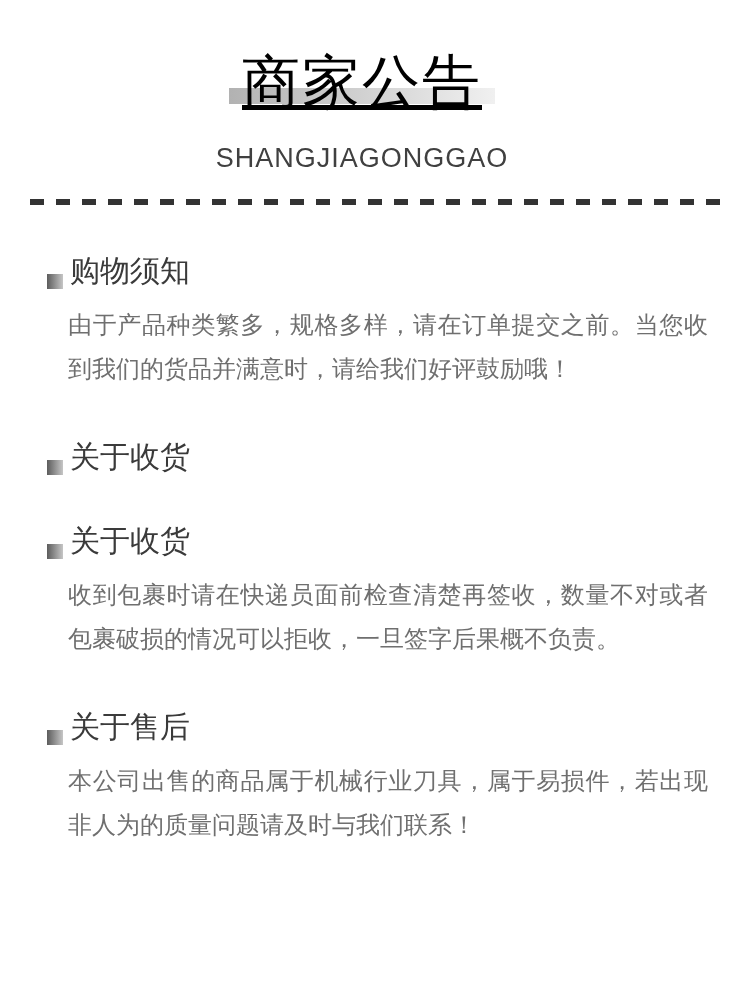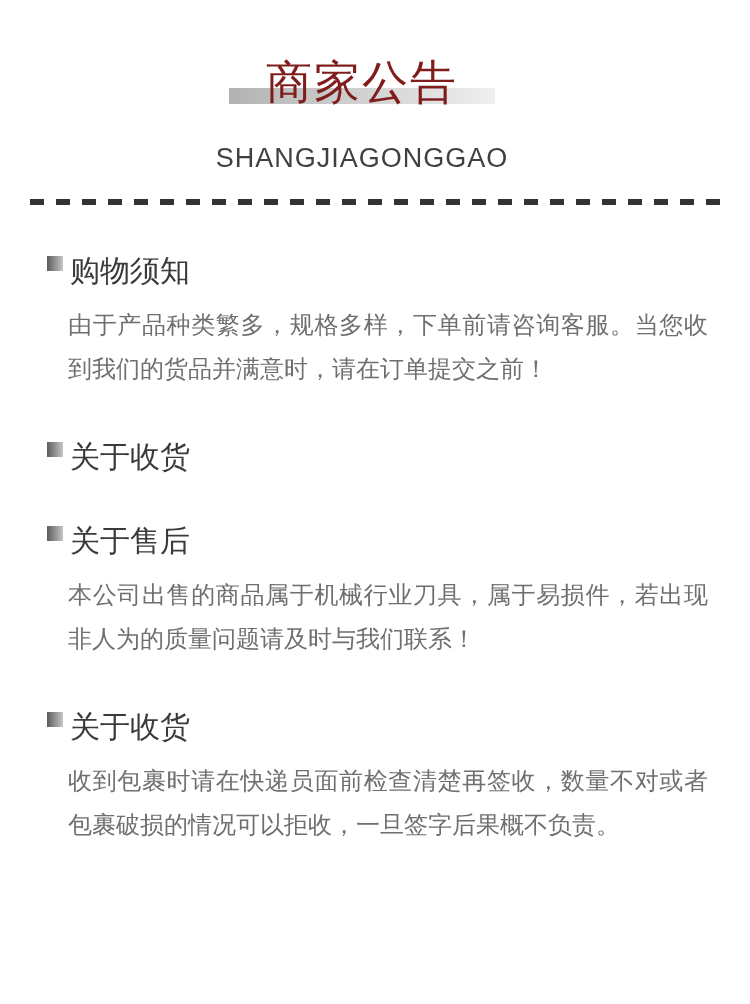--- a/index.html
+++ b/index.html
@@ -14,24 +14,25 @@
   .title-bar {
     position: absolute;
     left: 50%; top: 34px;
     transform: translateX(-50%);
     width: 266px; height: 16px;
     background: linear-gradient(to right, #b2b2b2, #f0f0f0);
     z-index: 0;
   }
   .title {
     position: relative; z-index: 1;
-    font-size: 46px; line-height: 56px;
+    font-size: 58px; line-height: 56px;
     font-weight: 400;
-    color: #7f1d1d;
+    color: #000000;
     letter-spacing: 2px;
+    text-decoration: underline;
   }
   .subtitle {
     margin-top: 33px;
     font-size: 27px; line-height: 30px;
     color: #404040;
     letter-spacing: 1px;
   }
 
   
   .dashed-divider {
@@ -40,21 +41,21 @@
     background: repeating-linear-gradient(
       to right,
       #333333 0px, #333333 14px,
       transparent 14px, transparent 26px
     );
   }
 
   
   .section { margin-top: 48px; padding-left: 47px; }
   .section-heading-row {
-    display: flex; align-items: flex-start;
+    display: flex; align-items: flex-end;
   }
   .bullet {
     width: 16px; height: 15px;
     margin-top: 3px;
     background: linear-gradient(to right, #5c5c5c, #c6c6c6);
     flex: 0 0 auto;
   }
   .section-heading {
     margin-left: 7px;
     font-size: 30px; line-height: 36px;
@@ -84,39 +85,39 @@
     <div class="subtitle">SHANGJIAGONGGAO</div>
   </div>
 
   <div class="dashed-divider"></div>
 
   <div class="section">
     <div class="section-heading-row">
       <span class="bullet"></span>
       <h2 class="section-heading">购物须知</h2>
     </div>
-    <p class="section-body">由于产品种类繁多，规格多样，下单前请咨询客服。当您收到我们的货品并满意时，请在订单提交之前！</p>
+    <p class="section-body">由于产品种类繁多，规格多样，请在订单提交之前。当您收到我们的货品并满意时，请给我们好评鼓励哦！</p>
   </div>
 
   <div class="section">
     <div class="section-heading-row">
       <span class="bullet"></span>
       <h2 class="section-heading">关于收货</h2>
     </div>
   </div>
 
   <div class="section">
     <div class="section-heading-row">
       <span class="bullet"></span>
+      <h2 class="section-heading">关于收货</h2>
+    </div>
+    <p class="section-body">收到包裹时请在快递员面前检查清楚再签收，数量不对或者包裹破损的情况可以拒收，一旦签字后果概不负责。</p>
+  </div>
+
+  <div class="section">
+    <div class="section-heading-row">
+      <span class="bullet"></span>
       <h2 class="section-heading">关于售后</h2>
     </div>
     <p class="section-body">本公司出售的商品属于机械行业刀具，属于易损件，若出现非人为的质量问题请及时与我们联系！</p>
   </div>
 
-  <div class="section">
-    <div class="section-heading-row">
-      <span class="bullet"></span>
-      <h2 class="section-heading">关于收货</h2>
-    </div>
-    <p class="section-body">收到包裹时请在快递员面前检查清楚再签收，数量不对或者包裹破损的情况可以拒收，一旦签字后果概不负责。</p>
-  </div>
-
 </div>
 
 </body></html>

